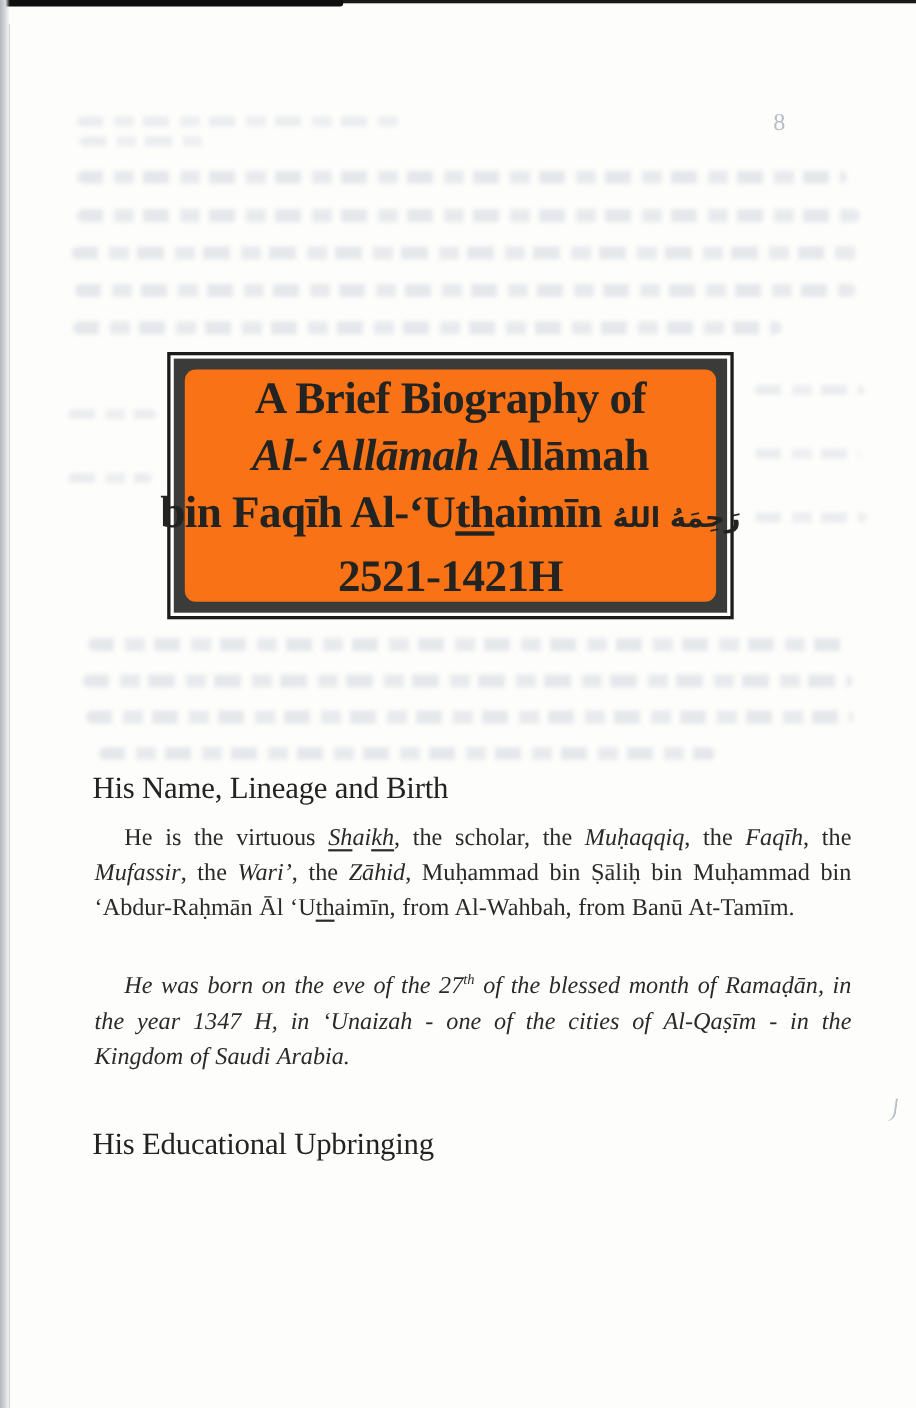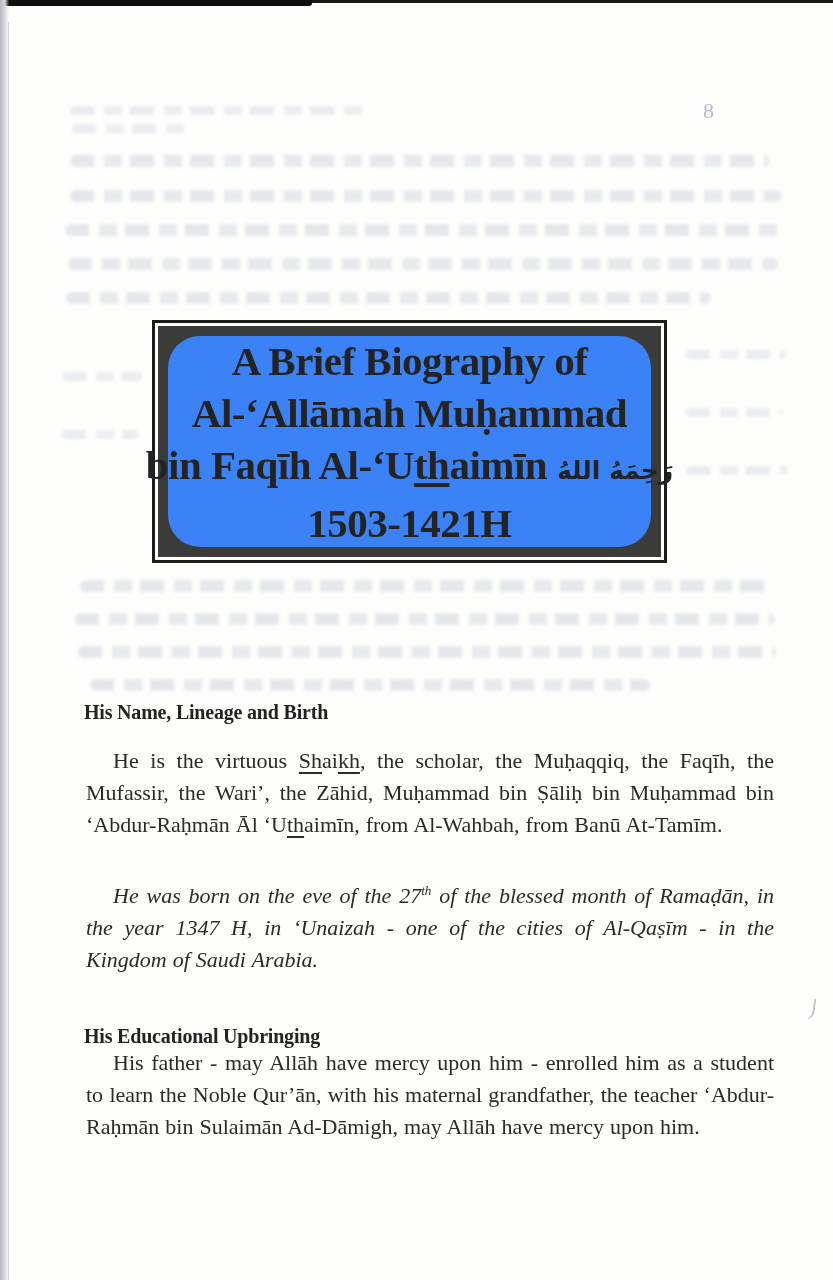--- a/index.html
+++ b/index.html
@@ -31,35 +31,35 @@
     border-right:2px solid #9aa0ac;border-radius:0 0 10px 0;
     transform:rotate(8deg);opacity:.65;
   }
   
   .tbox{
     position:absolute;left:152px;top:320px;width:515px;height:243px;
     box-sizing:border-box;border:3px solid #1c1c1b;background:#ffffff;padding:3px;
   }
   .tbox-frame{width:100%;height:100%;box-sizing:border-box;background:#3b3b39;padding:10px;}
   .tbox-panel{
-    width:100%;height:100%;box-sizing:border-box;background:#3b82f6;border-radius:32px;
+    width:100%;height:100%;box-sizing:border-box;background:#f97316;border-radius:10px;
     display:flex;flex-direction:column;justify-content:center;align-items:center;text-align:center;
   }
   .tbox-line{
     font-weight:bold;font-size:41px;line-height:52px;color:#232321;
     letter-spacing:-.5px;white-space:nowrap;
   }
   .tbox-line .arabic{font-size:25px;letter-spacing:0;}
   
-  .it{}
+  .it{font-style:italic;}
   .ul{text-decoration:underline;text-underline-offset:4px;}
   .sup{vertical-align:super;font-size:60%;line-height:0;}
   .arabic{font-family:"DejaVu Sans",sans-serif;font-weight:bold;}
   .sec-h{
-    position:absolute;left:84px;font-weight:bold;font-size:20px;color:#232321;
+    position:absolute;left:84px;font-weight:normal;font-size:28px;color:#232321;
     letter-spacing:-.2px;white-space:nowrap;
   }
   .para{
     position:absolute;left:86px;width:688px;
     font-size:22px;line-height:32px;text-align:justify;text-indent:27px;
     color:#2a2a27;word-spacing:.5px;
   }
 </style>
 </head>
 <body>
@@ -91,27 +91,26 @@
   <div class="ghost-line" style="left:75px;top:613px;width:700px;"></div>
   <div class="ghost-line" style="left:78px;top:646px;width:698px;"></div>
   <div class="ghost-line" style="left:90px;top:679px;width:560px;"></div>
 
   <div class="ink-mark"></div>
 
   <div class="tbox">
     <div class="tbox-frame">
       <div class="tbox-panel">
         <div class="tbox-line">A Brief Biography of</div>
-        <div class="tbox-line"><span class="it">Al-‘Allāmah</span><span> Muḥammad</span></div>
+        <div class="tbox-line"><span class="it">Al-‘Allāmah</span><span> Allāmah</span></div>
         <div class="tbox-line"><span><span>bin Faqīh Al-‘U</span><span class="ul">th</span><span>aimīn </span></span><span class="arabic">رَحِمَهُ اللهُ</span></div>
-        <div class="tbox-line">1503-1421H</div>
+        <div class="tbox-line">2521-1421H</div>
       </div>
     </div>
   </div>
 
   <div class="sec-h" style="top:701px;">His Name, Lineage and Birth</div>
   <div class="para" style="top:745px;"><span>He is the virtuous </span><span class="it ul">Sh</span><span class="it">ai</span><span class="it ul">kh</span><span>, the scholar, the </span><span class="it">Muḥaqqiq</span><span>, the </span><span class="it">Faqīh</span><span>, the </span><span class="it">Mufassir</span><span>, the </span><span class="it">Wari’</span><span>, the </span><span class="it">Zāhid</span><span>, Muḥammad bin Ṣāliḥ bin Muḥammad bin ‘Abdur-Raḥmān Āl ‘U</span><span class="ul">th</span><span>aimīn, from Al-Wahbah, from Banū At-Tamīm.</span></div>
   <div class="para" style="top:880px;font-style:italic;"><span>He was born on the eve of the 27</span><span class="sup">th</span><span> of the blessed month of Ramaḍān, in the year 1347 H, in ‘Unaizah - one of the cities of Al-Qaṣīm - in the Kingdom of Saudi Arabia.</span></div>
 
   <div class="sec-h" style="top:1025px;">His Educational Upbringing</div>
-  <div class="para" style="top:1047px;"><span>His father - may Allāh have mercy upon him - enrolled him as a student to learn the Noble Qur’ān, with his maternal grandfather, the teacher ‘Abdur-Raḥmān bin Sulaimān Ad-Dāmigh, may Allāh have mercy upon him.</span></div>
 
 </div>
 
 </body></html>

